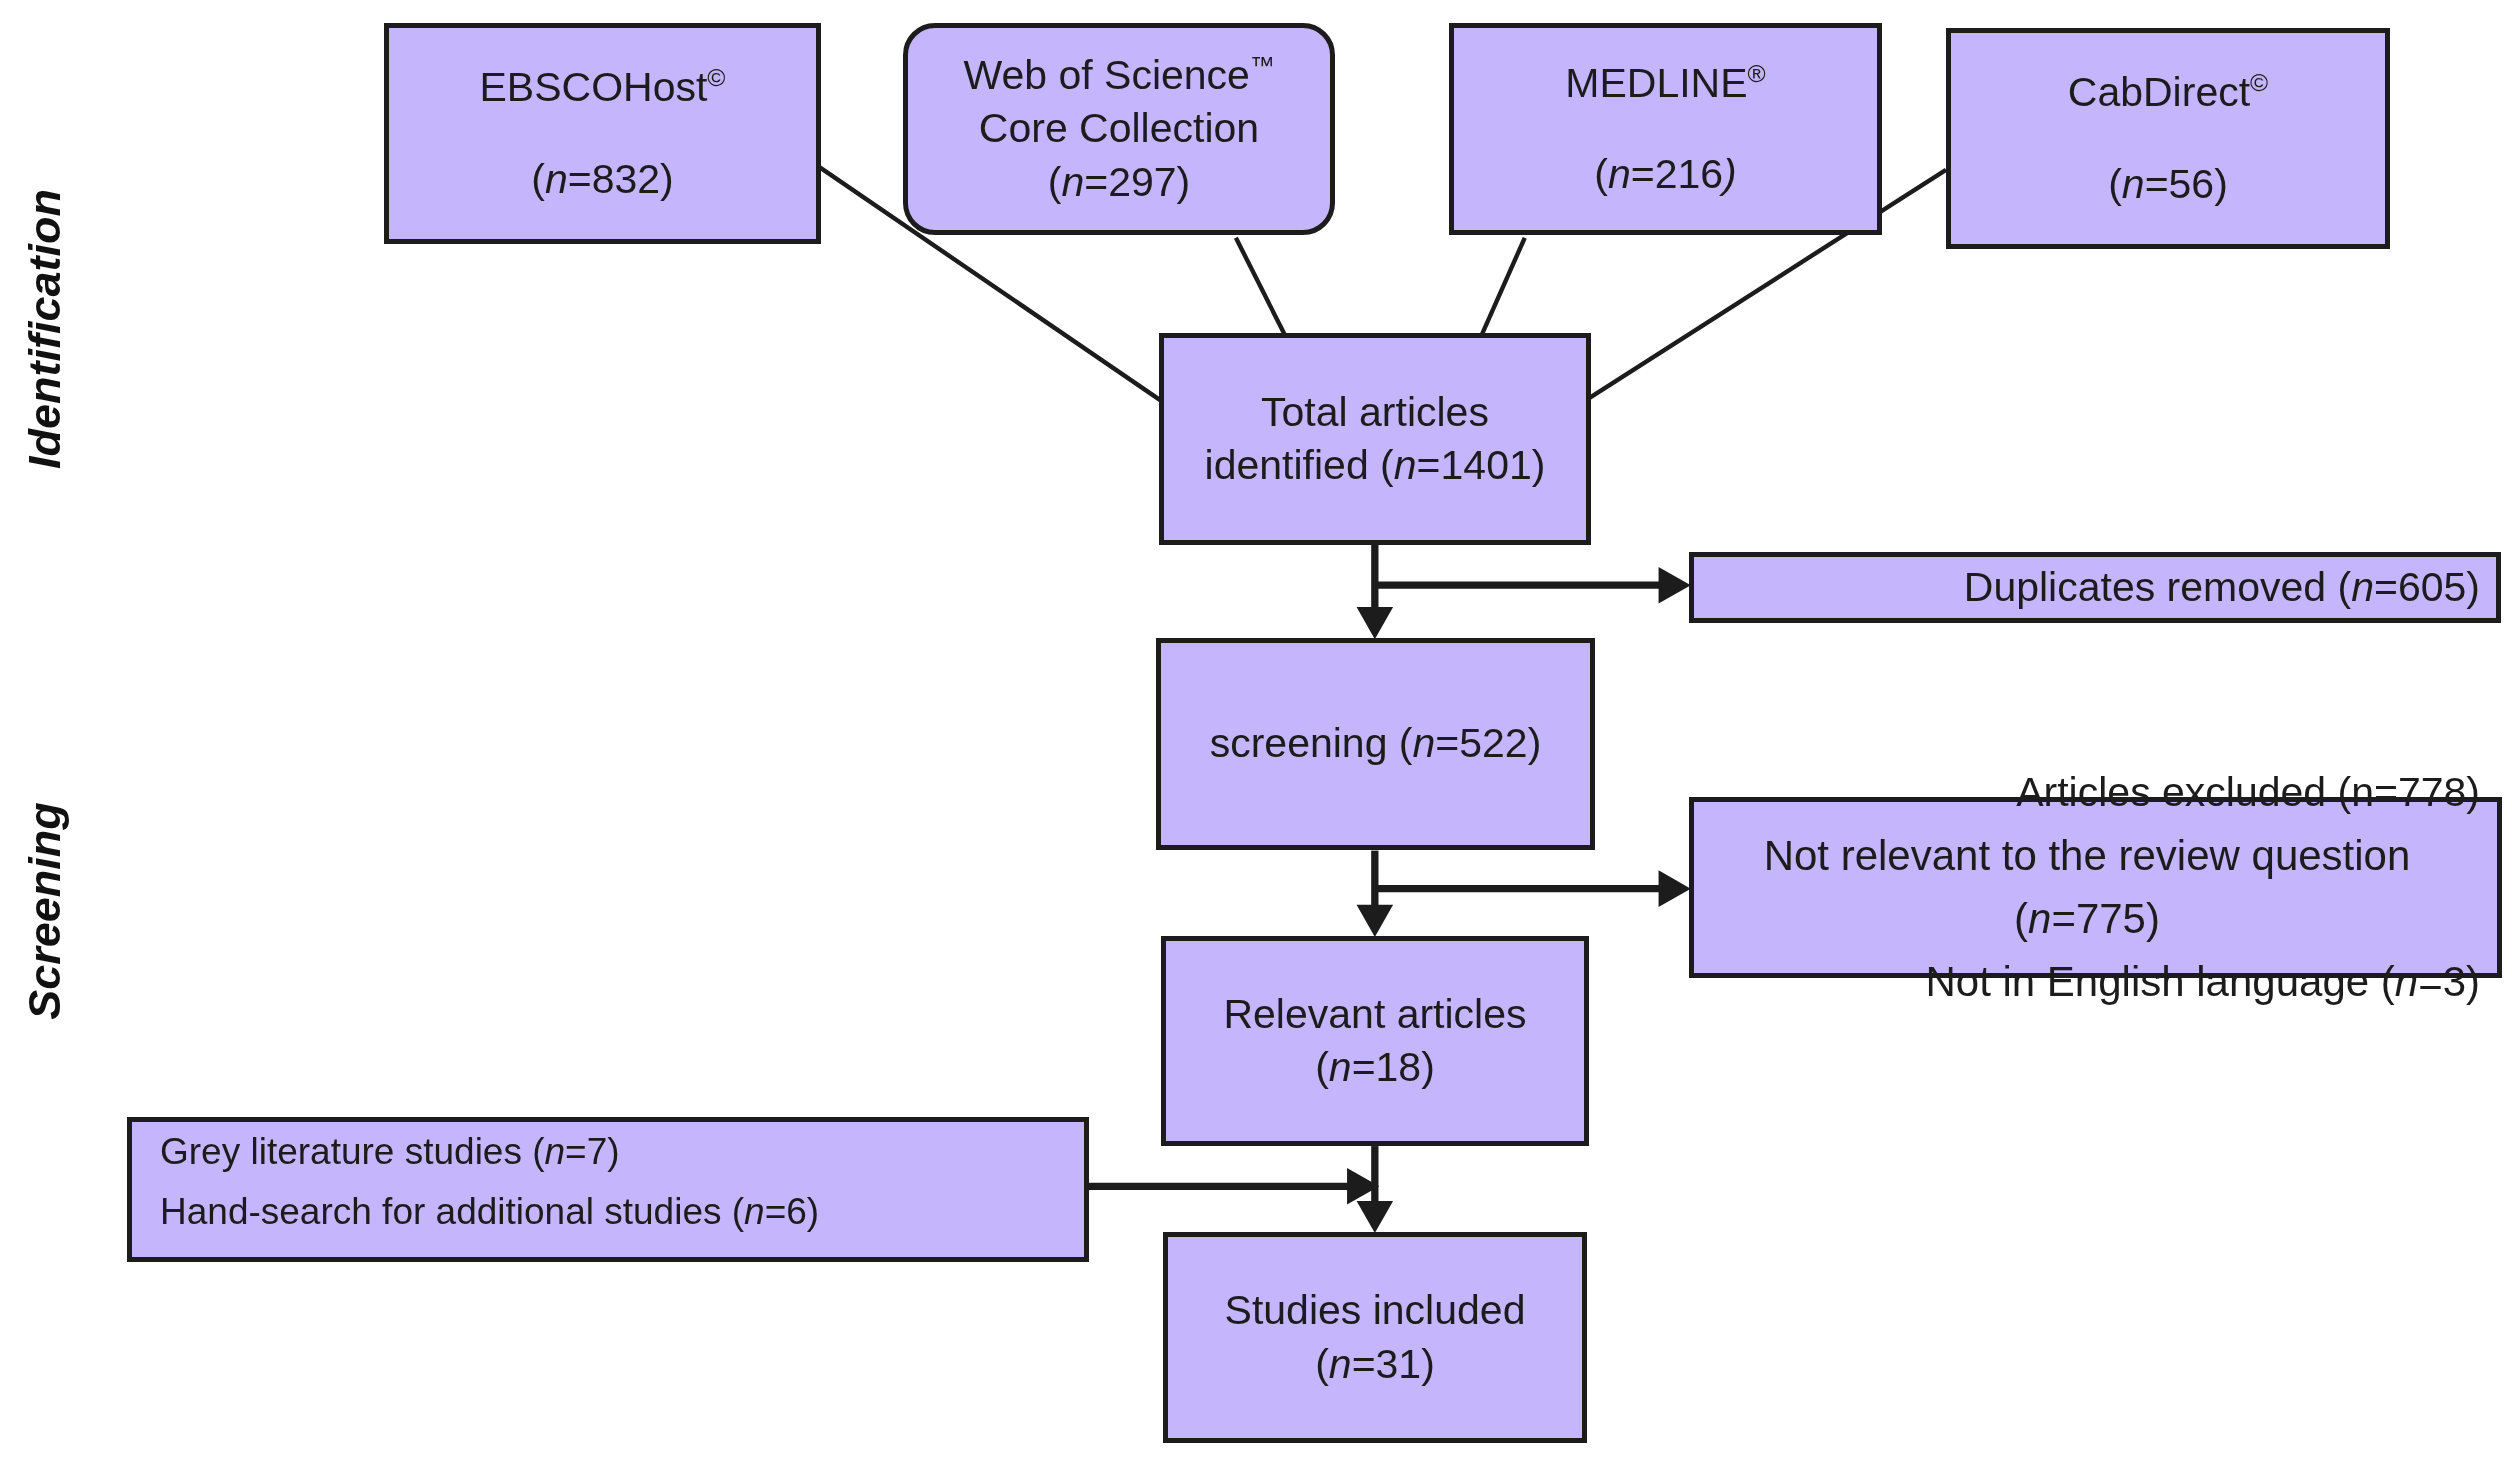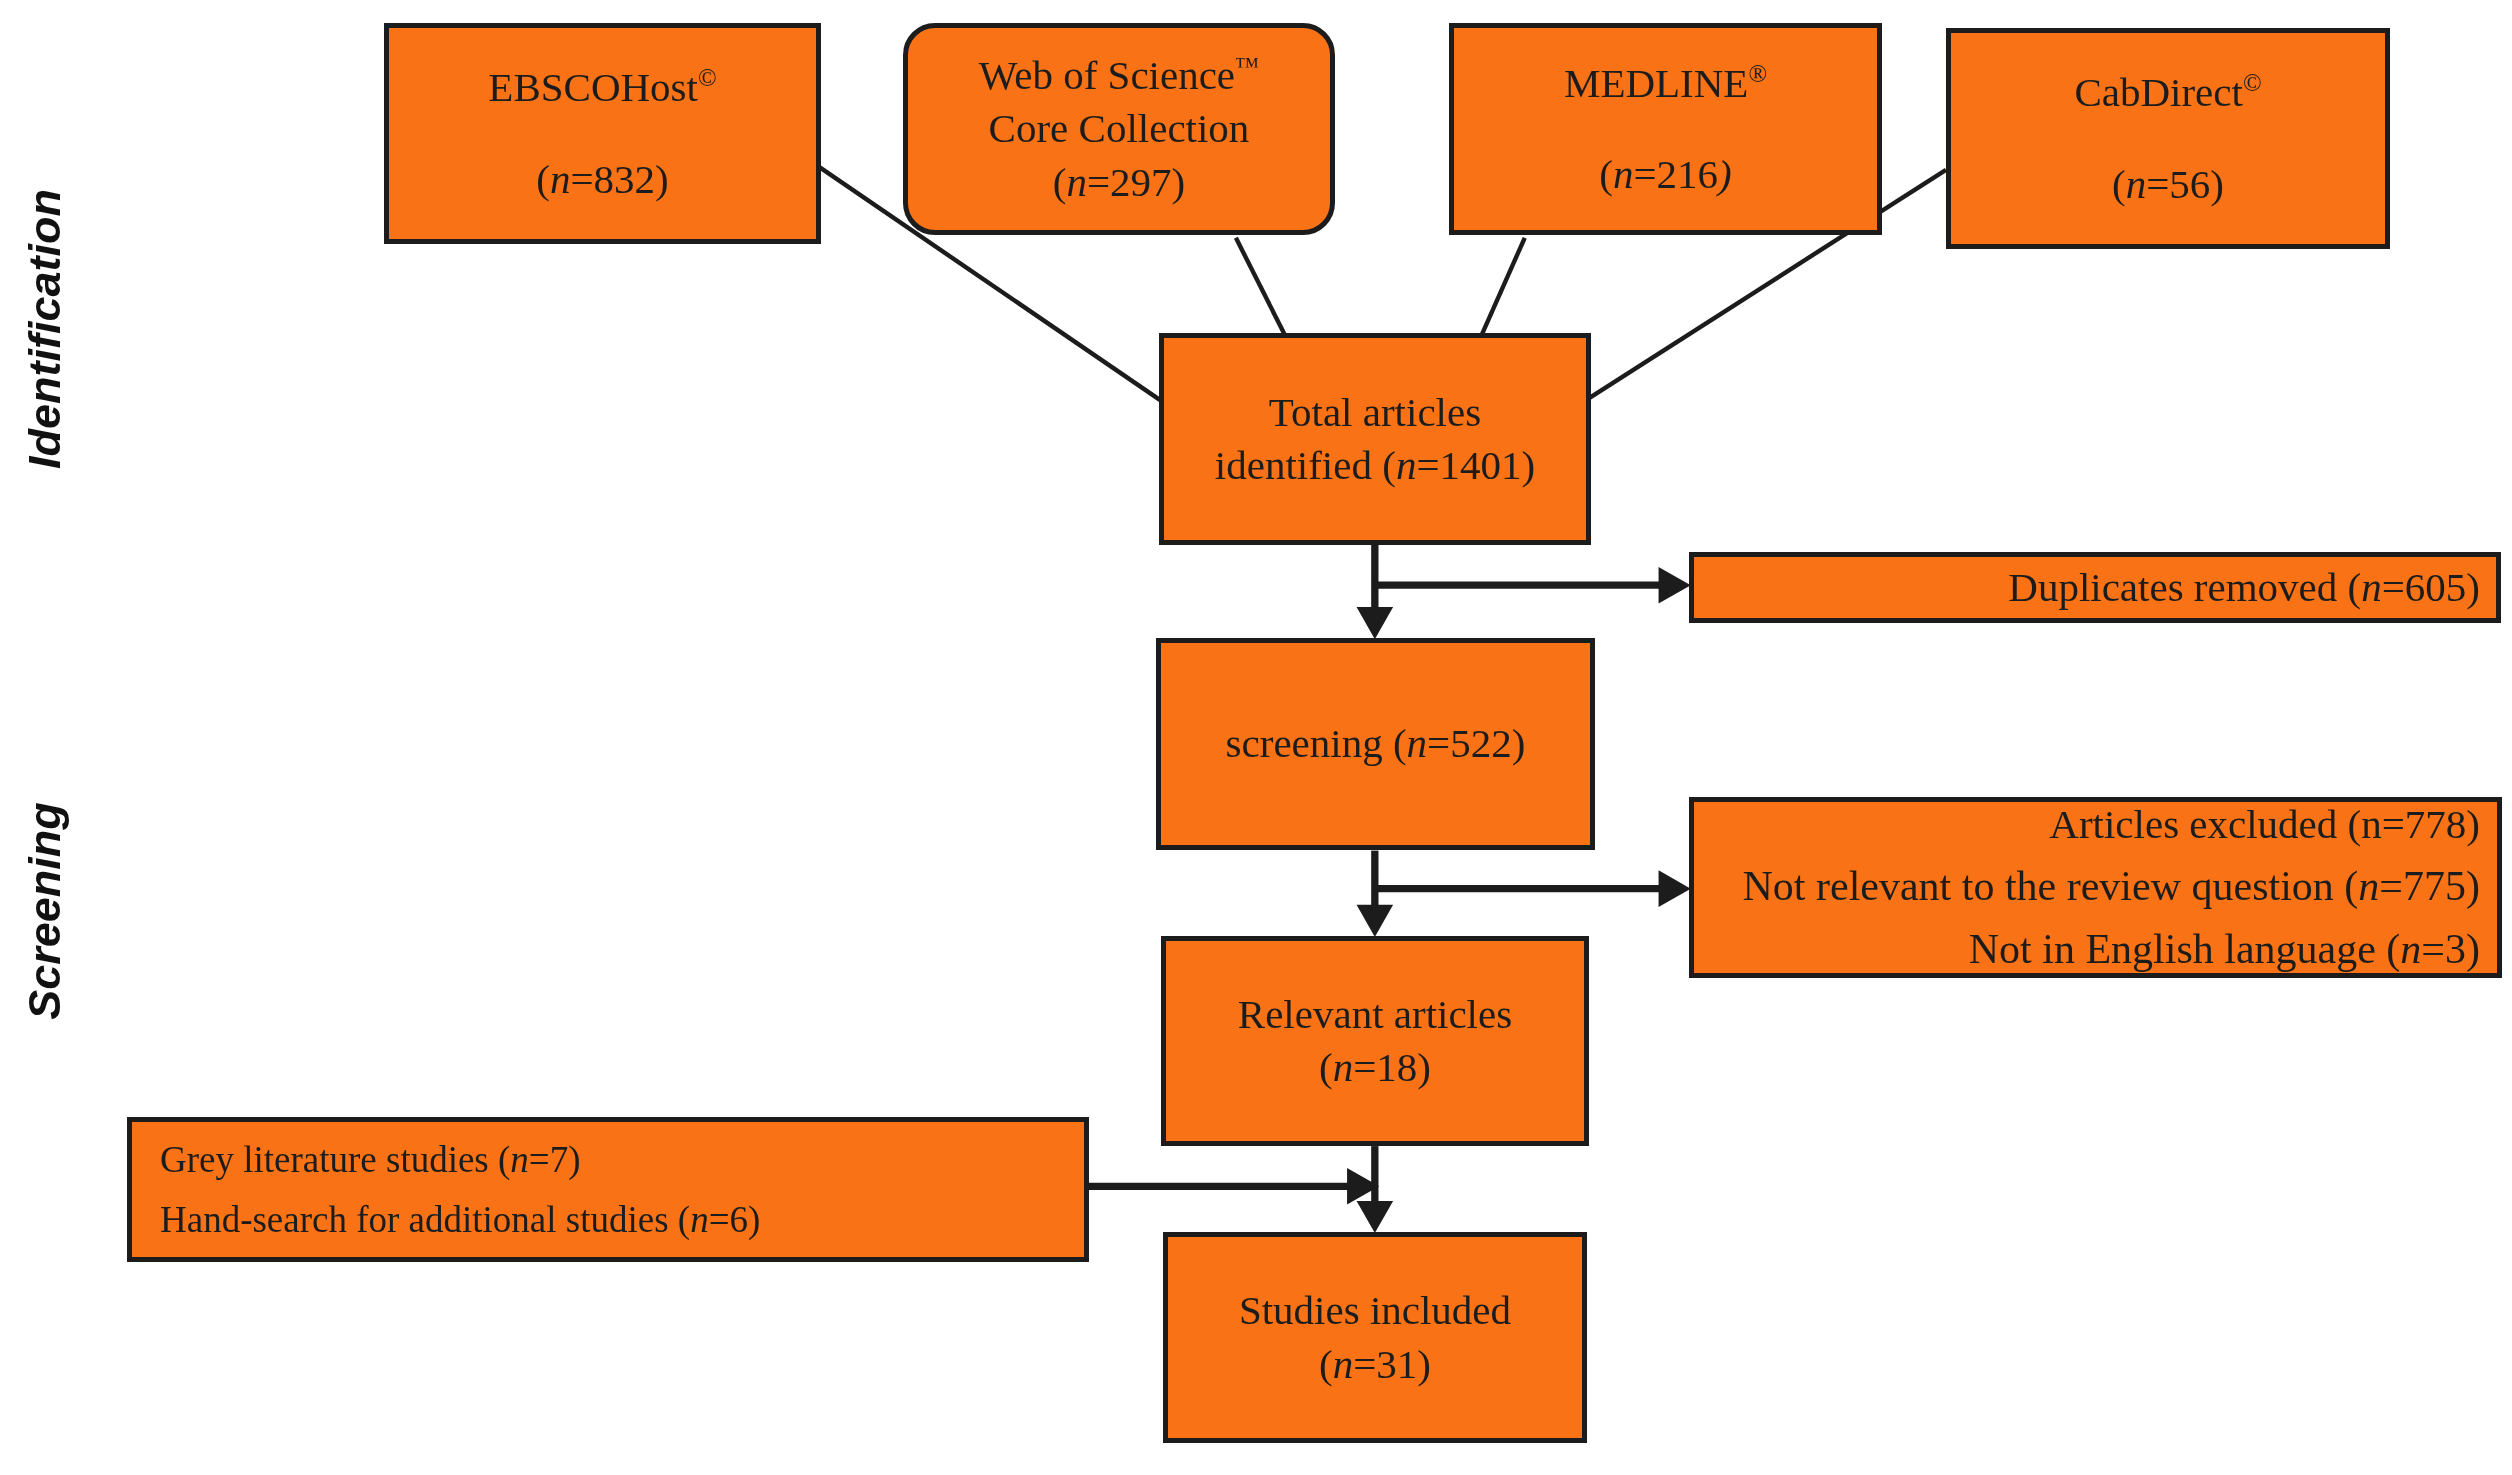--- a/index.html
+++ b/index.html
@@ -2,23 +2,23 @@
 <html style="font-size:11.7px"><head>
 <meta charset="utf-8">
 <title>Literature search flow diagram</title>
 <style>
   html, body { margin:0; padding:0; background:#ffffff; overflow:hidden; }
   body { width:2512px; height:1476px; font-family:"Liberation Sans", sans-serif; color:#1c1c1c; }
   .canvas { position:relative; width:2512px; height:1476px; background:#ffffff; }
   svg.connectors { position:absolute; left:0; top:0; width:2512px; height:1476px; }
 
   .box {
-    position:absolute; background:#f97316; border:5.1px solid #1c1c1c; box-sizing:border-box;
+    position:absolute; background:#c4b5fd; border:5.1px solid #1c1c1c; box-sizing:border-box;
     display:flex; align-items:center; justify-content:center; text-align:center;
-    font-size:41px; line-height:1.3;font-family:Liberation Serif, serif;
+    font-size:41px; line-height:1.3;
   }
   .lines { width:100%; }
   .line { display:block; }
 
   
   #box-ebsco     { left:384px;  top:23px; width:437px; height:221px; }
   #box-wos       { left:903px; top:23px; width:432px; height:212px;border-radius:32px; }
   #box-medline   { left:1425px; top:23px; width:433px; height:212px;margin-left:24px; }
   #box-cabdirect { left:1946px; top:28px; width:444px; height:221px; }
   .gap2 .line + .line { margin-top:38px; }   
@@ -37,21 +37,21 @@
   #box-excluded {
     left:1689px; top:797px; width:813px; height:181px;
     flex-direction:column; align-items:flex-end; justify-content:center;
     text-align:center; padding-right:17px; line-height:1.5;
   }
   #box-excluded .minor { font-size:42px; }
 
   
   #box-grey {
     left:127px; top:1117px; width:962px; height:145px;
-    flex-direction:column; align-items:flex-start; justify-content:center;
+    flex-direction:column; align-items:flex-start; justify-content:flex-start;
     text-align:left; padding-left:28px; font-size:37px; line-height:1.62;
   }
 
   sup { font-size:0.60em; vertical-align:super; line-height:0; }
   i { font-style:italic; }
 
   .stage-label {
     position:absolute; font-weight:bold; font-style:italic; font-size:45px;
     white-space:nowrap; transform:translate(-50%,-50%) rotate(-90deg); color:#111;
   }

